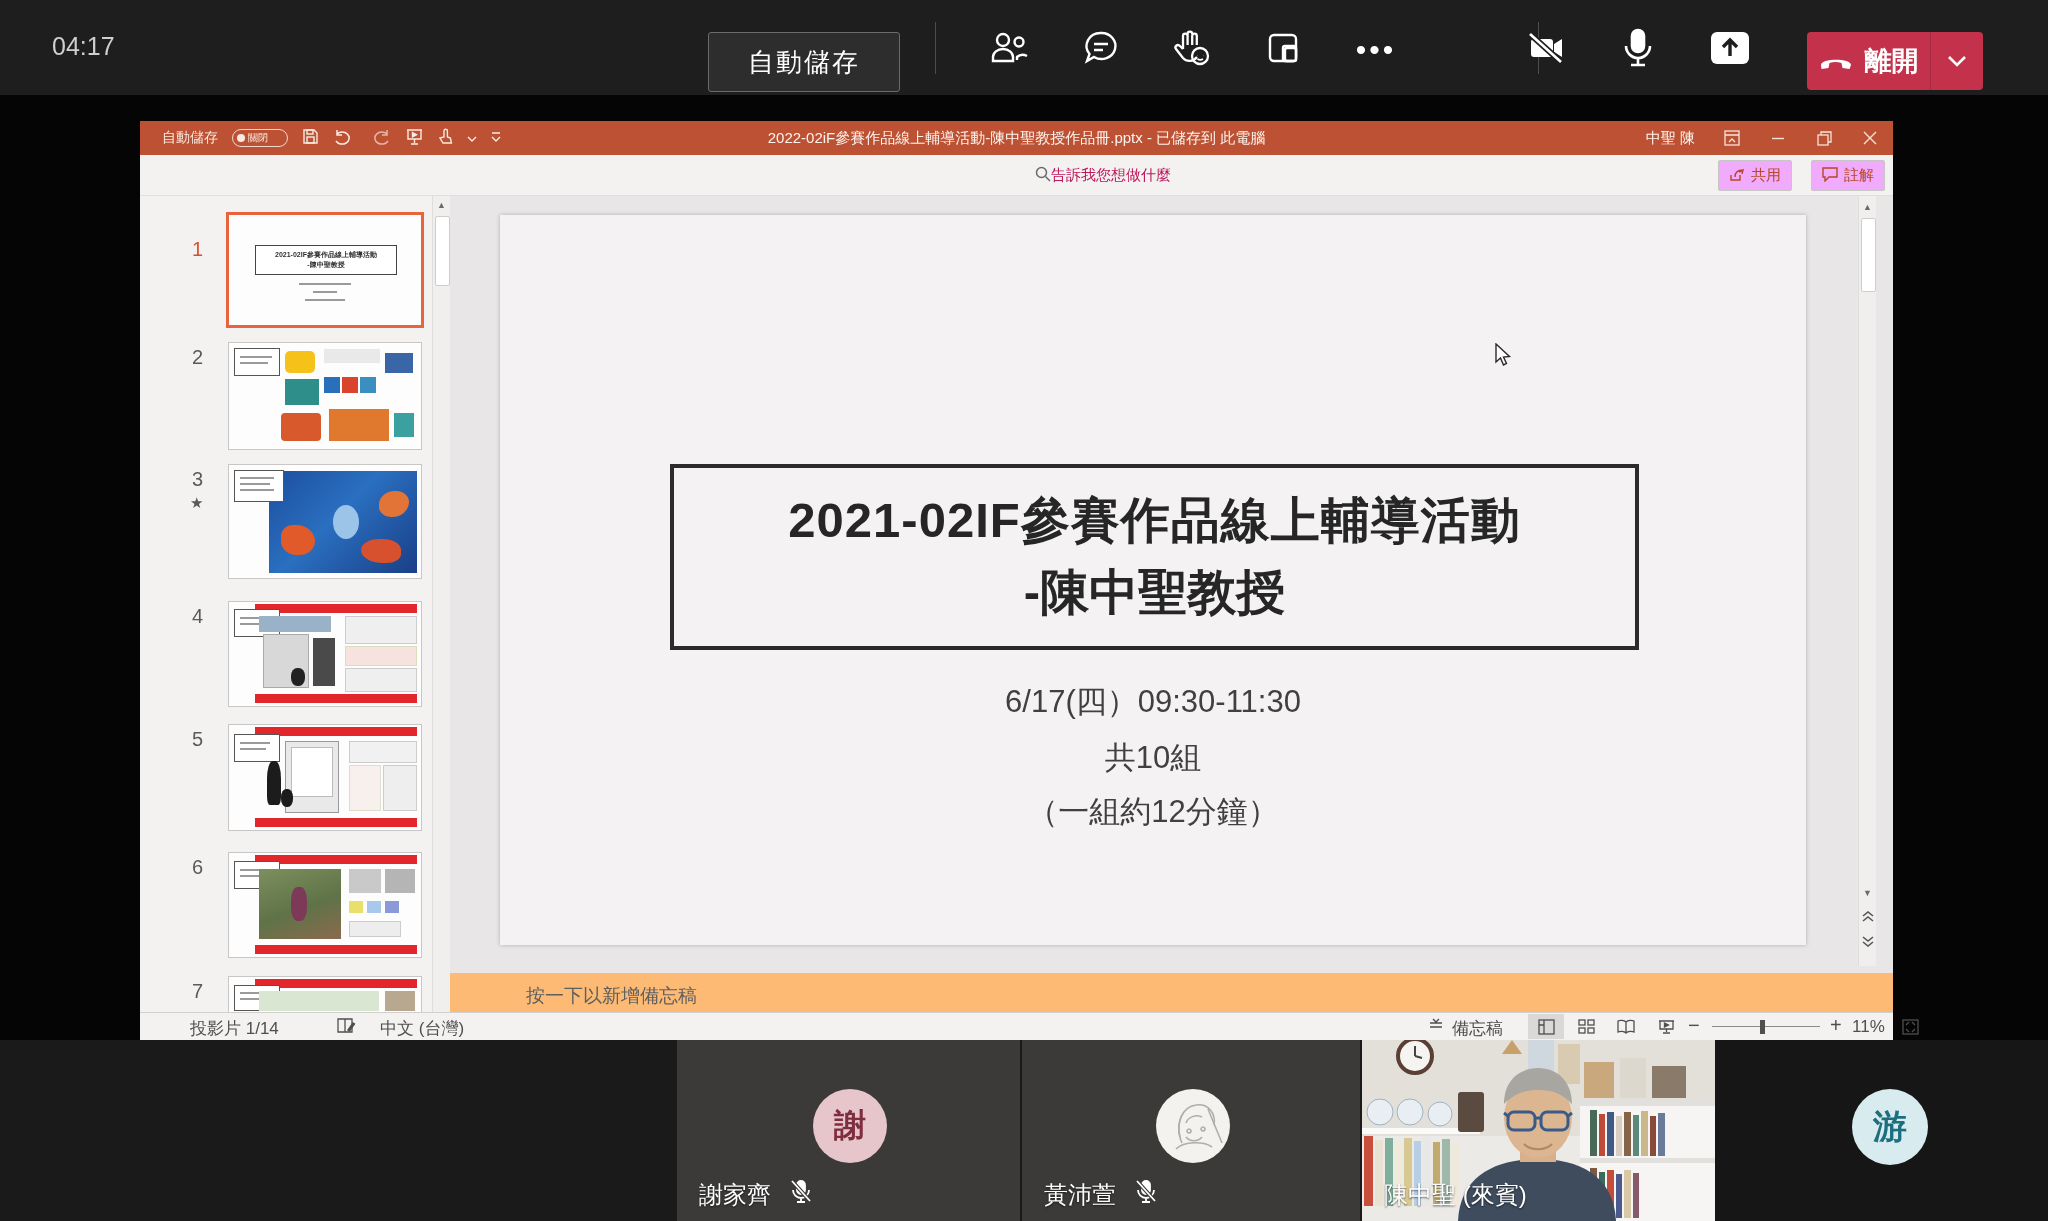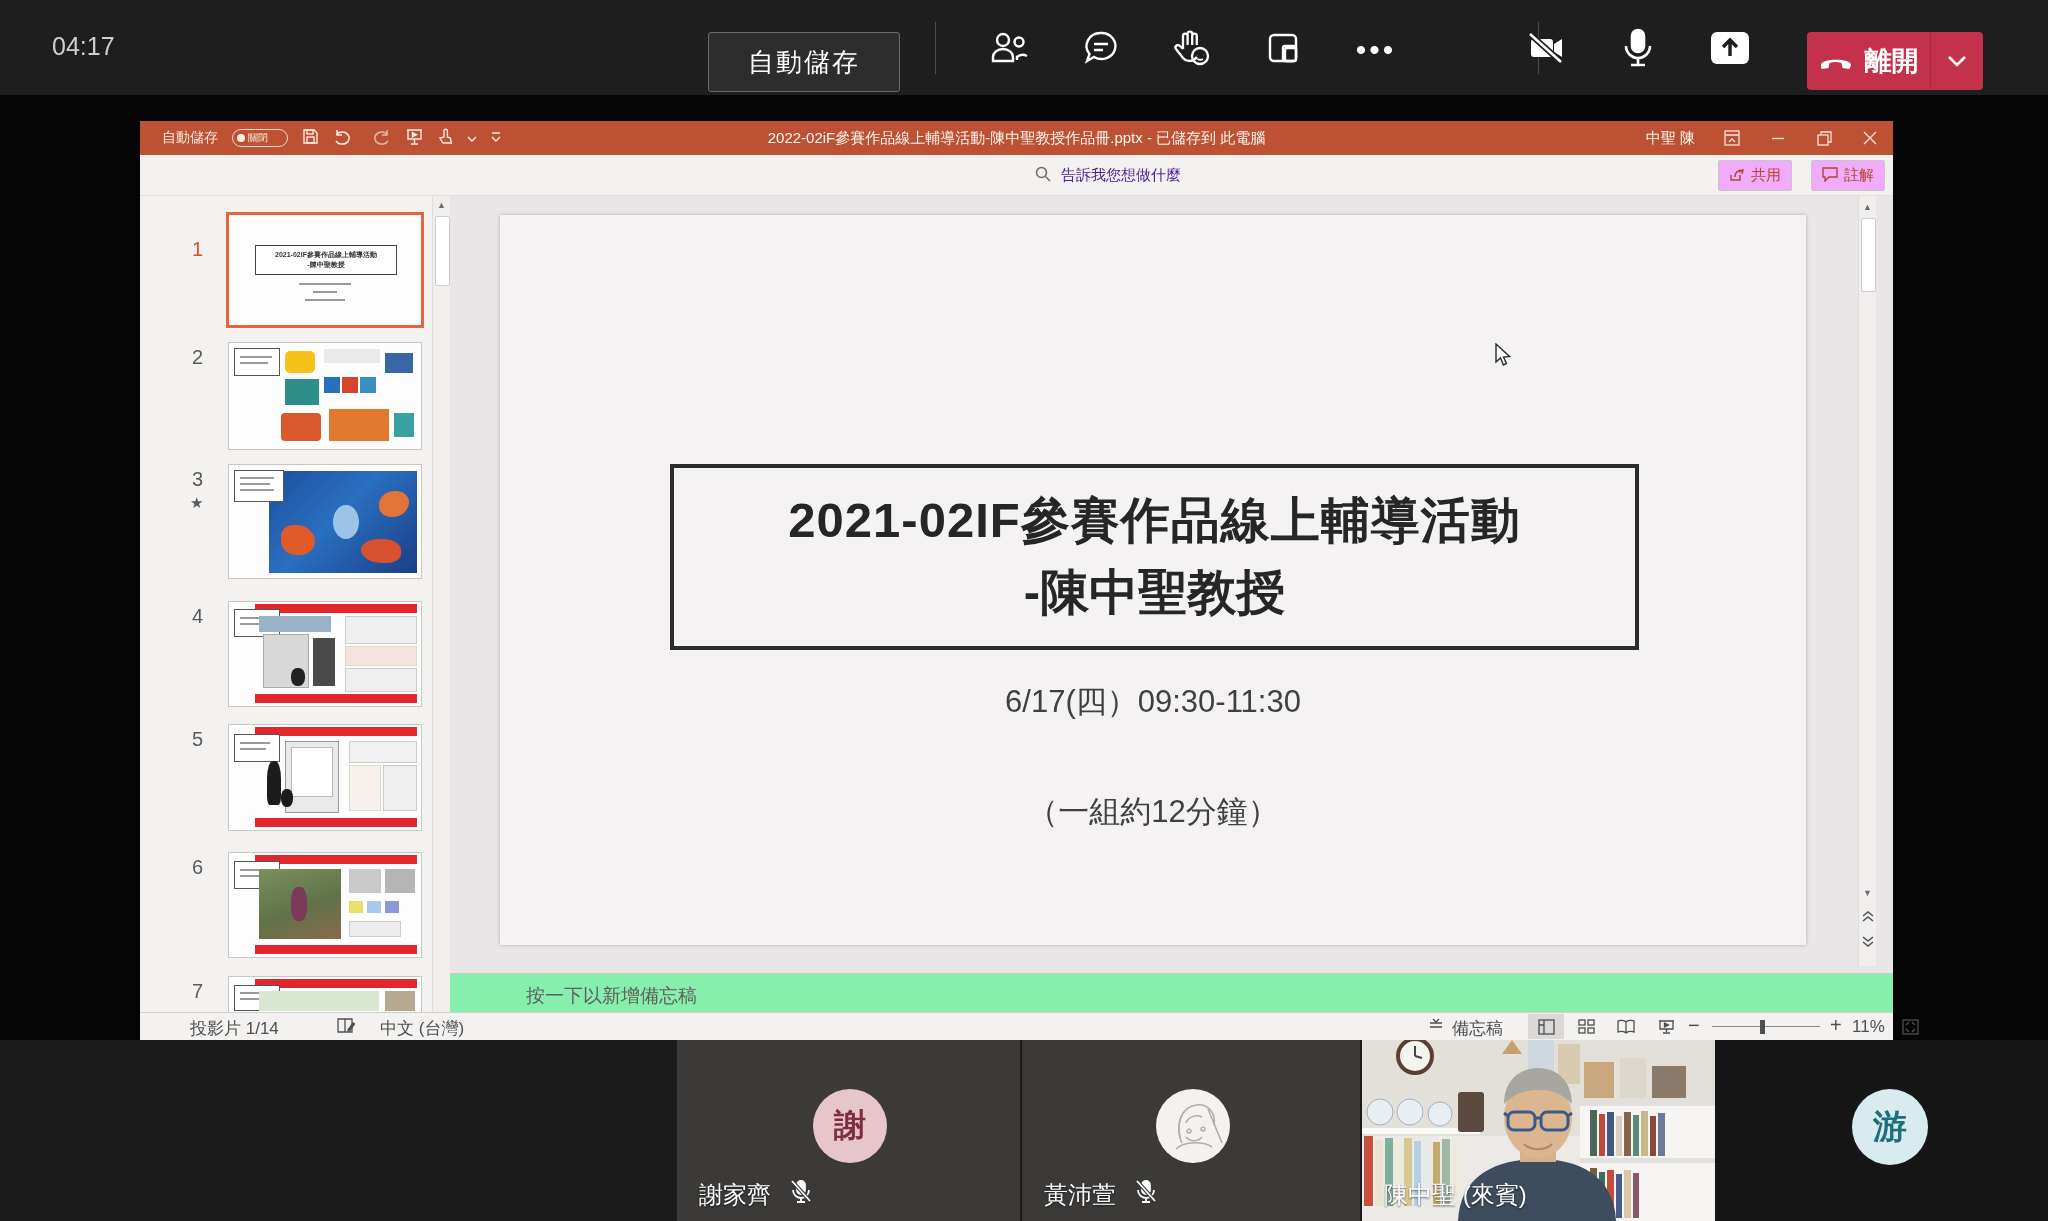--- a/index.html
+++ b/index.html
@@ -31,22 +31,22 @@
                  align-items:center;gap:3px;padding:0 4px;font-size:10px;color:#fbeae2;}
   .autosave-dot{width:8px;height:8px;border-radius:50%;background:#fbeae2;}
   .ppt-title{position:absolute;left:0;right:0;top:0;height:34px;display:flex;align-items:center;
              justify-content:center;font-size:15px;color:#fdf3ee;pointer-events:none;}
   .tb-right{position:absolute;right:0;top:0;height:34px;display:flex;align-items:center;gap:0;}
   .tb-right .wbtn{width:46px;height:34px;display:flex;align-items:center;justify-content:center;color:#f7e3da;}
   .account{font-size:15px;color:#fdf3ee;margin-right:14px;}
   .ppt-ribbonrow{left:0;top:34px;width:1753px;height:40px;background:#f3f2f1;border-bottom:1px solid #e1dfdd;}
   .tabs{position:absolute;left:50px;top:0;height:40px;display:flex;align-items:center;gap:0;}
   .rtab{font-size:16px;color:#4b4b4b;padding:0 13px;height:40px;display:flex;align-items:center;}
-  .ribbon-search{position:absolute;left:895px;top:0;height:40px;display:flex;align-items:center;gap:10px;
-                 color:#4c1d95;font-size:15px;}
+  .ribbon-search{position:absolute;left:895px;top:0;height:40px;display:flex;align-items:center;
+                 color:#be185d;font-size:15px;}
   .rib-btn{height:29px;border:1px solid #c8c6c4;background:#f0abfc;border-radius:2px;color:#b7472a;
            font-size:15px;display:flex;align-items:center;gap:6px;padding:0 10px;position:absolute;top:5px;}
   
   .thumb-panel{left:0;top:75px;width:310px;height:816px;background:#f3f2f1;}
   .thumb{position:absolute;left:88px;width:192px;background:#fdfdfd;border:1px solid #c9c7c5;overflow:hidden;}
   .thumb.sel{border:3px solid #e8643c;margin-left:-2px;margin-top:-2px;}
   .tnum{position:absolute;left:52px;font-size:20px;color:#5a5a5a;}
   .tnum.sel{color:#d0542f;}
   .tstar{position:absolute;left:50px;font-size:15px;color:#5a5a5a;}
   .mini-label{position:absolute;left:5px;top:5px;width:44px;height:26px;background:#fff;
@@ -60,21 +60,21 @@
   
   .slide-area{left:310px;top:75px;width:1443px;height:816px;background:#e9e6e8;}
   .slide{position:absolute;left:50px;top:19px;width:1306px;height:730px;background:#f4f2f3;
          box-shadow:0 0 4px rgba(0,0,0,.25);}
   .title-box{position:absolute;left:170px;top:249px;width:961px;height:178px;border:4px solid #2b2b2b;
              display:flex;flex-direction:column;align-items:center;justify-content:center;}
   .title-l1{font-size:49px;font-weight:bold;color:#262626;letter-spacing:1px;}
   .title-l2{font-size:49px;font-weight:bold;color:#262626;margin-top:6px;}
   .sub{position:absolute;left:0;width:1306px;text-align:center;color:#404040;font-size:31px;}
   
-  .notes{left:310px;top:852px;width:1443px;height:39px;background:#86efac;border-top:1px solid #c9c7c5;}
+  .notes{left:310px;top:852px;width:1443px;height:39px;background:#fdba74;border-top:1px solid #c9c7c5;}
   .notes-text{position:absolute;left:76px;top:9px;font-size:19px;color:#5f5f5f;}
   .statusbar{left:0;top:891px;width:1753px;height:28px;background:#f3f2f1;border-top:1px solid #d2d0ce;
              color:#4f4f4f;font-size:17px;}
   .sb-item{position:absolute;top:4px;}
   .viewbtn{position:absolute;top:1px;width:36px;height:25px;display:flex;align-items:center;justify-content:center;}
   .viewbtn.on{background:#dbd9d8;}
   .zoomline{position:absolute;top:13px;height:1px;background:#8a8a8a;}
   .zoomthumb{position:absolute;top:7px;width:5px;height:14px;background:#4f4f4f;}
   
   .pstrip{left:0;top:1040px;width:2048px;height:181px;background:#1a1a1a;}
@@ -431,20 +431,21 @@
       <div class="varrow" style="left:335px;top:790px;width:24px;height:22px;border:1px solid #cfcdcb;background:#fff;">▼</div>
     </div>
 
     <div class="abs slide-area">
       <div class="slide">
         <div class="title-box">
           <div class="title-l1">2021-02IF參賽作品線上輔導活動</div>
           <div class="title-l2">-陳中聖教授</div>
         </div>
         <div class="sub" style="top:466px;">6/17(四）09:30-11:30</div>
+        <div class="sub" style="top:522px;">共10組</div>
         <div class="sub" style="top:576px;">（一組約12分鐘）</div>
       </div>
 
       <svg class="abs cursor" style="left:1044px;top:147px;" width="20" height="26" viewBox="0 0 20 26">
         <path d="M2 1 L2 19 L6.5 15 L9.5 22 L12.5 20.5 L9.5 14 L15.5 13.5 Z" fill="#fff" stroke="#2b2b2b" stroke-width="1.4"></path>
       </svg>
 
       <div class="vscroll" style="left:1408px;top:0;height:770px;">
         <div class="varrow" style="top:2px;">▲</div>
         <div class="vthumb" style="top:22px;height:72px;"></div>

